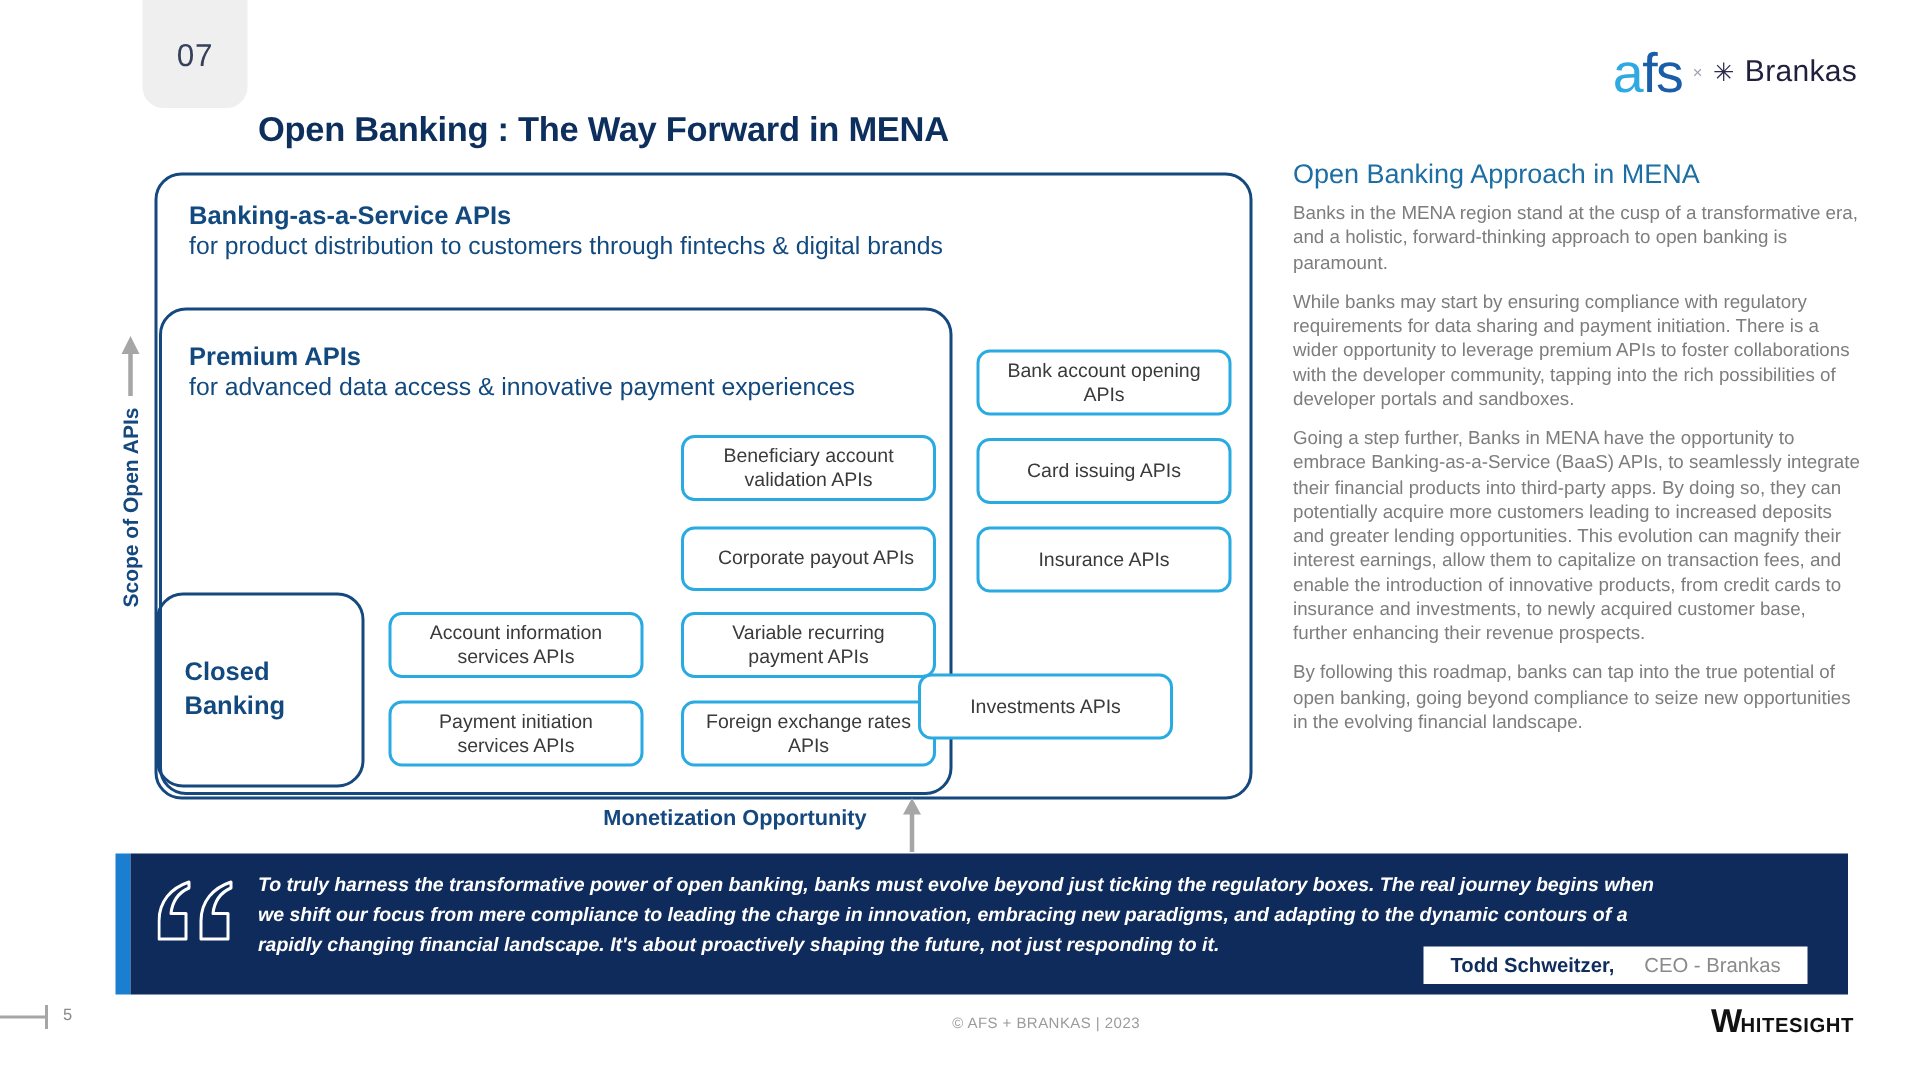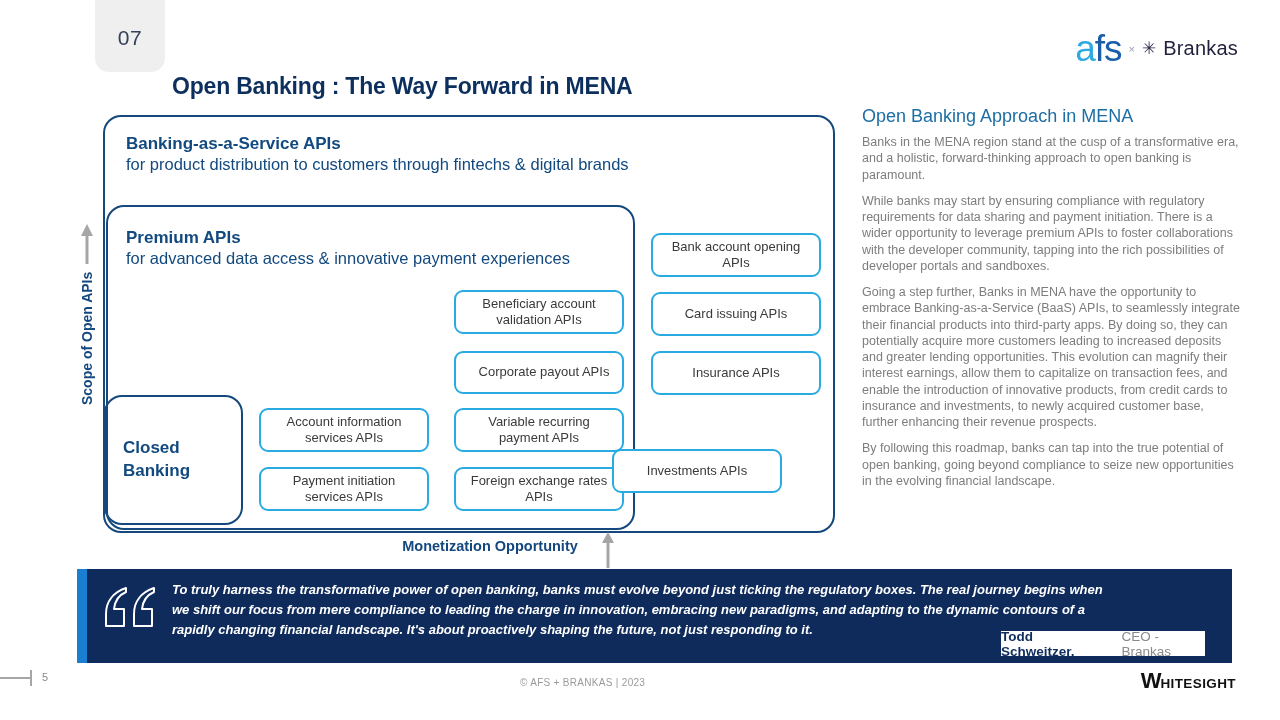--- a/index.html
+++ b/index.html
@@ -49,30 +49,30 @@
                     font-weight:normal;margin:0;}
   .approach-body{position:absolute;left:862px;top:134px;width:378px;}
   .approach-body p{margin:0 0 10px 0;font-size:12.5px;line-height:1.3;color:#7d7d7d;}
 
   
   .q-stripe{position:absolute;left:77px;top:569px;width:10px;height:94px;background:#1a7fd1;}
   .q-box{position:absolute;left:87px;top:569px;width:1145px;height:94px;background:#0e2b5c;}
   .q-icon{position:absolute;left:18px;top:17px;}
   .q-text{position:absolute;left:85px;top:11px;width:945px;color:#fff;font-size:13px;
           font-style:italic;font-weight:bold;line-height:1.55;}
-  .q-attrib{position:absolute;right:27px;bottom:7px;width:204px;height:25px;background:#fff;
+  .q-attrib{position:absolute;right:27px;bottom:7px;width:256px;height:25px;background:#fff;
             display:flex;align-items:center;justify-content:center;font-size:13.5px;gap:20px;}
   .q-author{font-weight:bold;color:#0e2c5c;}
   .q-role{color:#8a8a8a;}
 
   
   .f-line{position:absolute;left:0;top:677px;width:31px;height:2px;background:#a6a6a6;}
   .f-tick{position:absolute;left:30px;top:670px;width:2px;height:16px;background:#a6a6a6;}
   .f-page{position:absolute;left:42px;top:671px;font-size:11px;color:#8a8a8a;}
-  .f-copy{position:absolute;left:520px;top:677px;width:240px;text-align:left;font-size:10px;
+  .f-copy{position:absolute;left:520px;top:677px;width:240px;text-align:right;font-size:10px;
           color:#9b9b9b;letter-spacing:.3px;}
   .f-ws{position:absolute;right:44px;top:668px;display:flex;align-items:baseline;color:#111;}
   .f-ws .ws-w{font-size:22px;font-weight:bold;letter-spacing:-1px;}
   .f-ws .ws-rest{font-size:13.5px;font-weight:bold;letter-spacing:.4px;}
 </style>
 </head>
 <body>
 
 <div class="slide">
 

